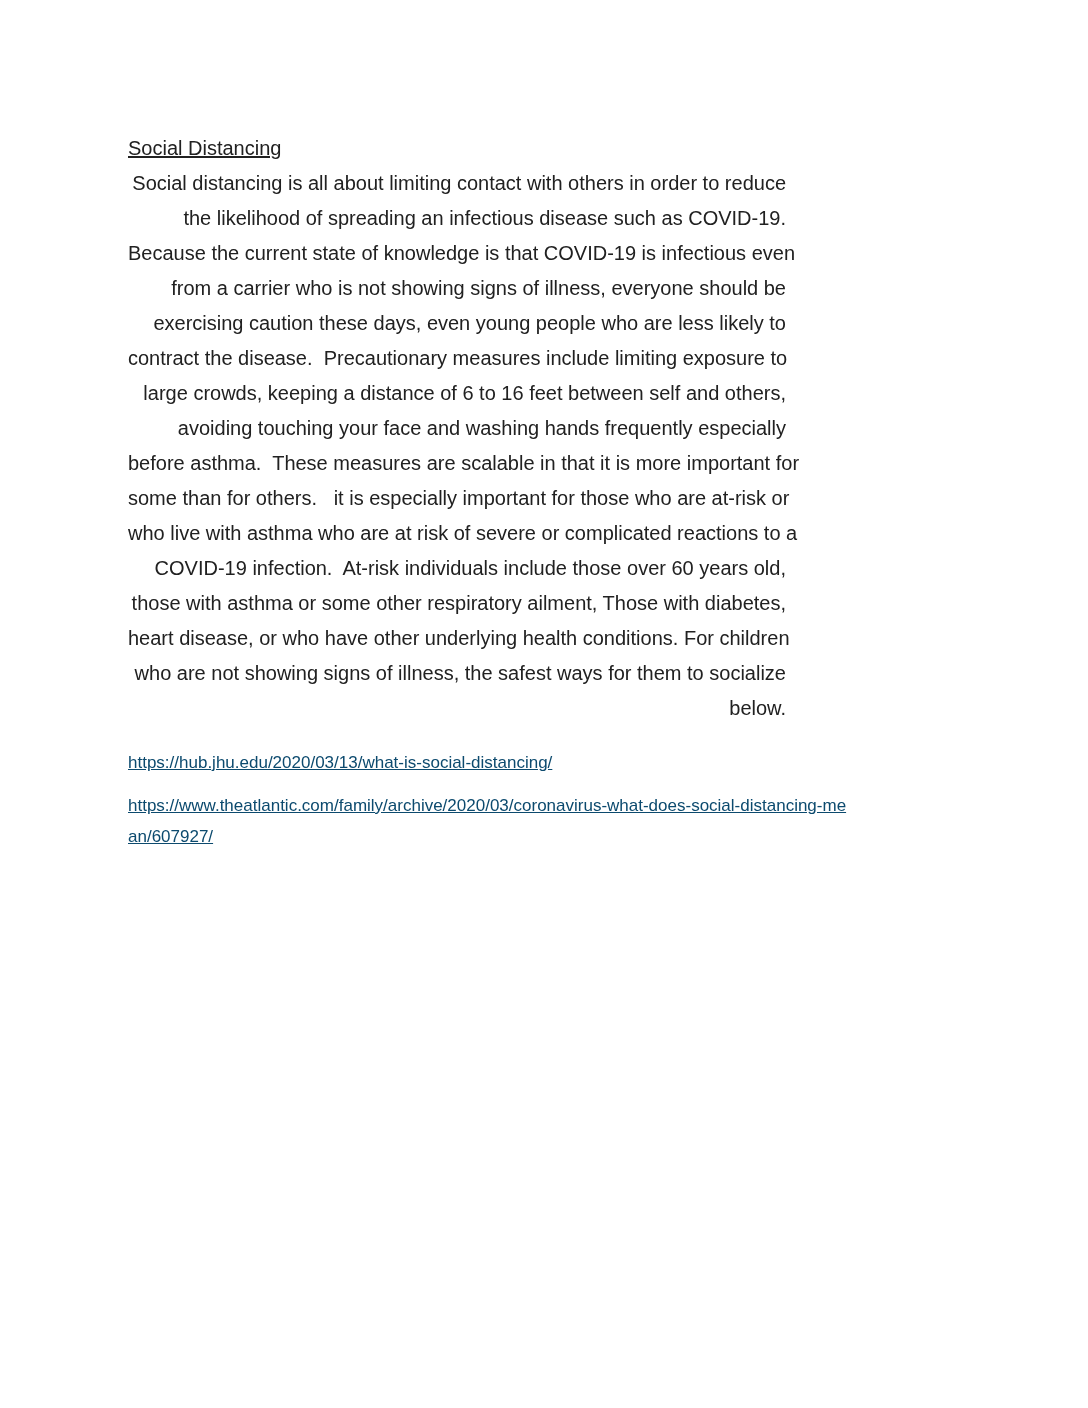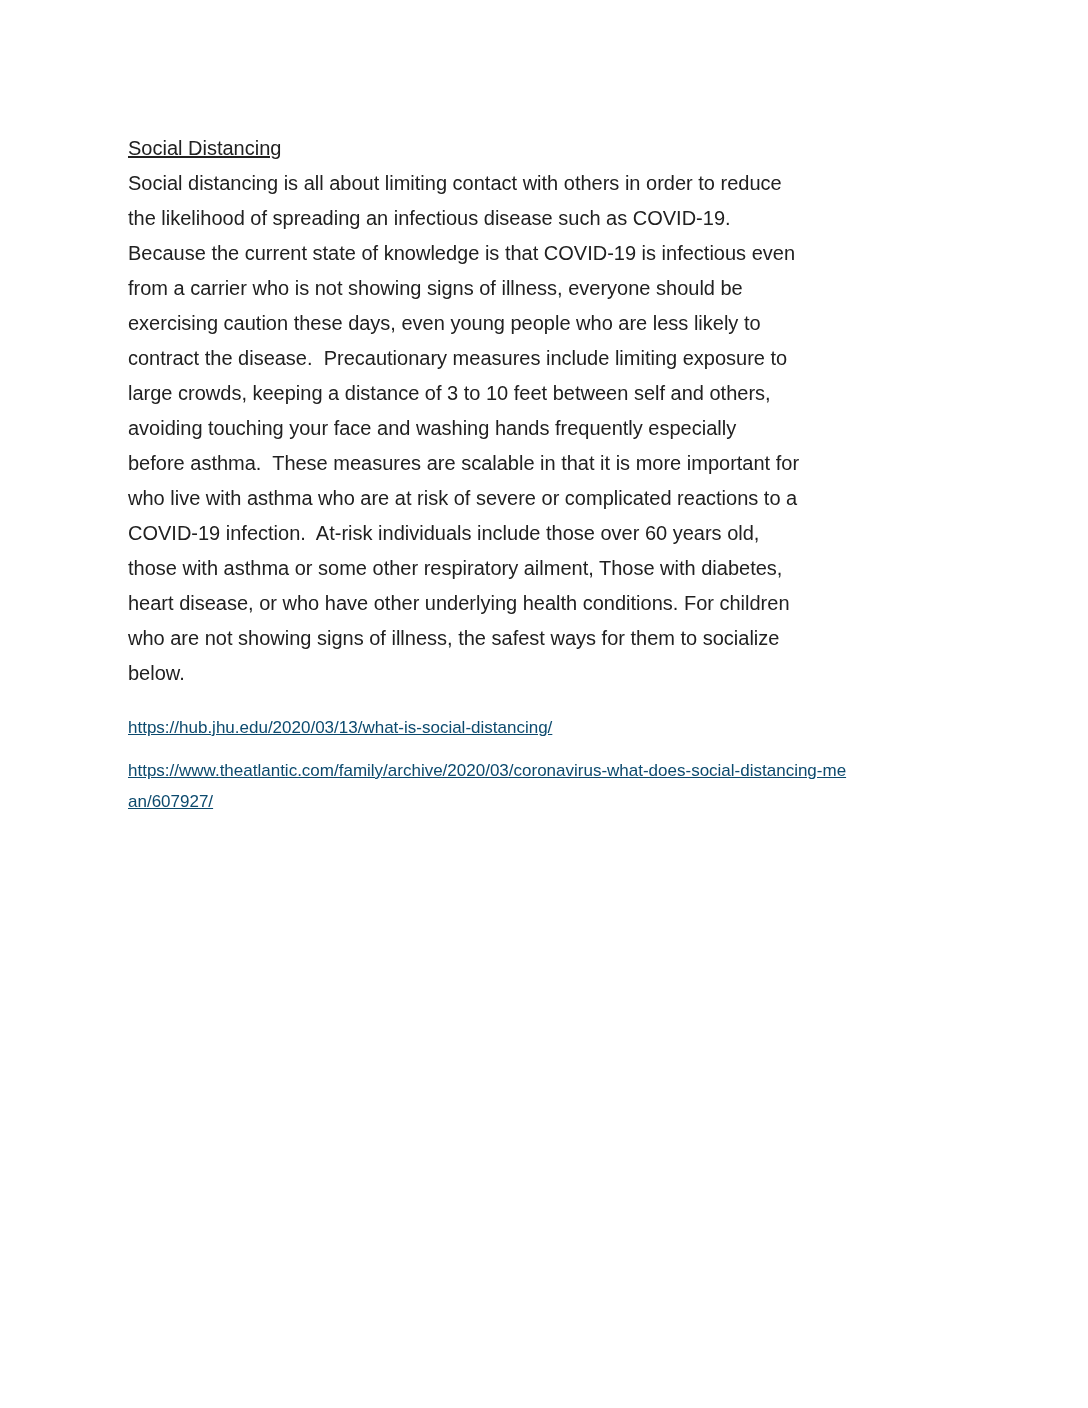--- a/index.html
+++ b/index.html
@@ -27,20 +27,21 @@
   .doc-title {
     font-size: 20px;
     line-height: 35px;
     text-decoration: underline;
     white-space: pre;
     font-weight: normal;
     margin: 0;
   }
   .paragraph {
     margin: 0;
+    text-align: right;
   }
   .line {
     font-size: 20px;
     line-height: 35px;
     white-space: pre;
   }
   .links-block {
     margin-top: 21px;
   }
   .doc-link {
@@ -65,23 +66,24 @@
 
   <div class="doc-title">Social Distancing</div>
 
   <div class="paragraph">
     <div class="line">Social distancing is all about limiting contact with others in order to reduce</div>
     <div class="line">the likelihood of spreading an infectious disease such as COVID-19.</div>
     <div class="line">Because the current state of knowledge is that COVID-19 is infectious even</div>
     <div class="line">from a carrier who is not showing signs of illness, everyone should be</div>
     <div class="line">exercising caution these days, even young people who are less likely to</div>
     <div class="line">contract the disease.  Precautionary measures include limiting exposure to</div>
-    <div class="line">large crowds, keeping a distance of 3 to 10 feet between self and others,</div>
+    <div class="line">large crowds, keeping a distance of 6 to 16 feet between self and others,</div>
     <div class="line">avoiding touching your face and washing hands frequently especially</div>
     <div class="line">before asthma.  These measures are scalable in that it is more important for</div>
+    <div class="line">some than for others.   it is especially important for those who are at-risk or</div>
     <div class="line">who live with asthma who are at risk of severe or complicated reactions to a</div>
     <div class="line">COVID-19 infection.  At-risk individuals include those over 60 years old,</div>
     <div class="line">those with asthma or some other respiratory ailment, Those with diabetes,</div>
     <div class="line">heart disease, or who have other underlying health conditions. For children</div>
     <div class="line">who are not showing signs of illness, the safest ways for them to socialize</div>
     <div class="line">below.</div>
   </div>
 
   <div class="links-block">
 

